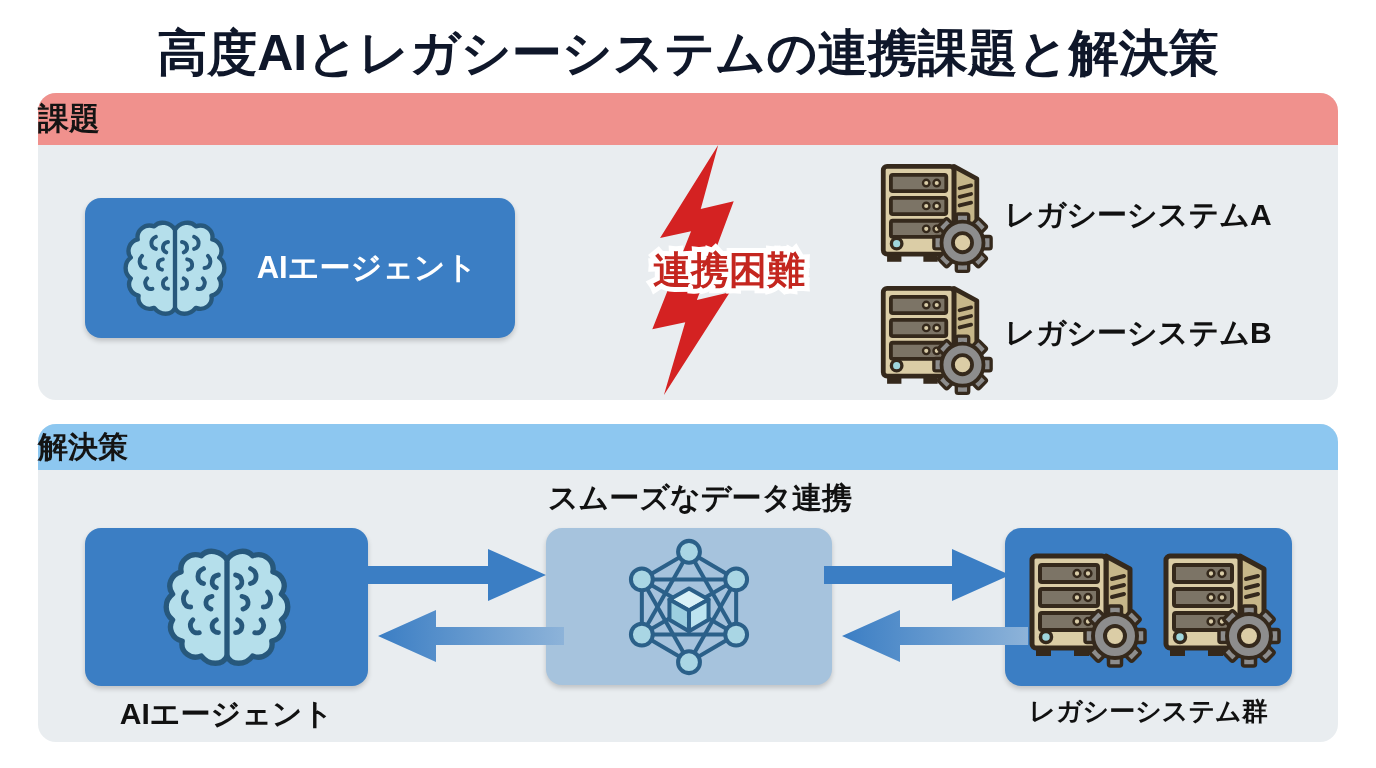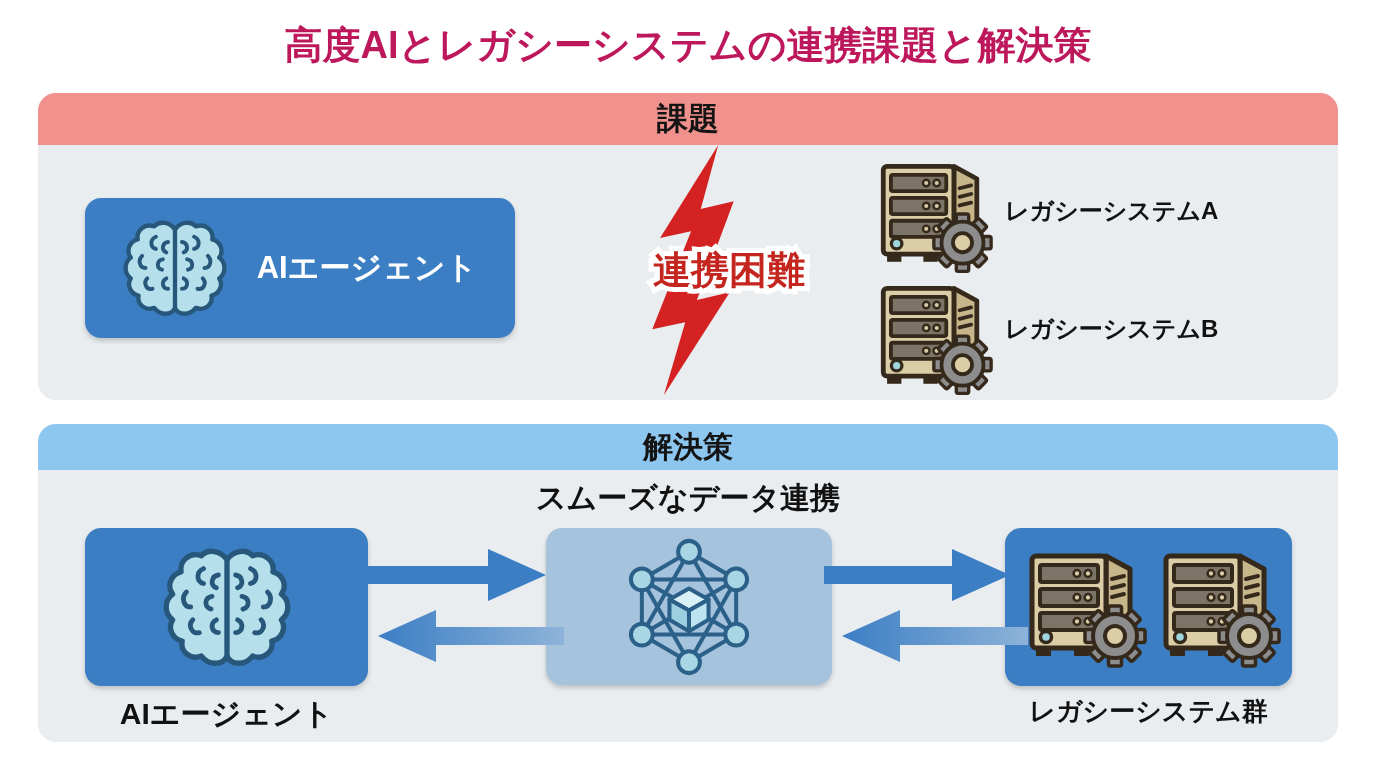--- a/index.html
+++ b/index.html
@@ -1,26 +1,26 @@
 <!DOCTYPE html>
 <html><head>
 <meta charset="utf-8">
 <style>
   * { margin:0; padding:0; box-sizing:border-box; }
   body { margin:0; background:#ffffff; font-family:"Liberation Sans","DejaVu Sans",sans-serif; }
   .canvas { position:relative; width:1376px; height:768px; background:#ffffff; overflow:hidden; }
 
   .title { position:absolute; top:20px; left:0; width:100%; text-align:center;
-           font-size:38px; font-weight:900; color:#be185d; }
+           font-size:50px; font-weight:900; color:#0f172a; }
 
   .panel { position:absolute; left:38px; width:1300px; background:#e9edf0; border-radius:18px; }
   .panel-challenge { top:93px; height:307px; }
   .panel-solution  { top:424px; height:318px;text-decoration:underline; }
 
-  .panel-header { position:absolute; top:0; left:0; width:100%; text-align:center;
+  .panel-header { position:absolute; top:0; left:0; width:100%; 
                   font-weight:900; color:#141414; border-radius:18px 18px 0 0; }
   .panel-challenge .panel-header { height:52px; line-height:52px; font-size:31px; background:#f0918d; }
   .panel-solution  .panel-header { height:46px; line-height:46px; font-size:30px; background:#8dc7f0; }
 
   .ai-box { position:absolute; background:#3b7ec4; border-radius:16px;
             display:flex; align-items:center; justify-content:center;
             box-shadow:0 3px 5px rgba(0,0,0,0.18); }
   .ai-box-top { left:47px; top:105px; width:430px; height:140px; gap:30px; }
   .ai-box-top svg { width:104px; height:112px; }
   .ai-box-top .ai-box-label { color:#ffffff; font-size:31px; font-weight:800; }
@@ -33,26 +33,26 @@
   .conflict span { position:absolute; left:0; top:0; width:100%; display:block; }
   .conflict .outline { color:#c4261f; -webkit-text-stroke:10px #ffffff;
                        text-shadow:0 0 3px #fff, 2px 2px 0 #fff, -2px -2px 0 #fff,
                                    2px -2px 0 #fff, -2px 2px 0 #fff; }
   .conflict .fill { color:#c4261f; }
 
   .legacy-icon { position:absolute; width:126px; height:118px; }
   .legacy-icon svg { width:100%; height:100%; }
   .legacy-icon-a { left:830px; top:63px; }
   .legacy-icon-b { left:830px; top:185px; }
-  .legacy-label { position:absolute; left:967px; width:320px; font-size:24px;
+  .legacy-label { position:absolute; left:967px; width:320px; font-size:30px;
                   font-weight:800; color:#111111; }
   .legacy-label-a { top:102px; }
   .legacy-label-b { top:220px; }
 
-  .solution-subtitle { position:absolute; top:54px; left:0; width:100%; text-align:center;
+  .solution-subtitle { position:absolute; top:54px; left:12px; width:100%; text-align:center;
                        font-size:30px; font-weight:900; color:#111111; }
 
   .node-box { position:absolute; border-radius:16px; display:flex; align-items:center;
               justify-content:center; box-shadow:0 3px 5px rgba(0,0,0,0.18); }
   .node-ai { left:47px; top:104px; width:283px; height:158px; background:#3b7ec4; }
   .node-ai svg { width:128px; height:132px; }
   .node-platform { left:508px; top:104px; width:286px; height:157px; background:#a6c3dd; }
   .node-platform svg { width:138px; height:138px; }
   .node-legacy { left:967px; top:104px; width:287px; height:158px; background:#3b7ec4; gap:2px; }
   .node-legacy svg { width:132px; height:122px; }

